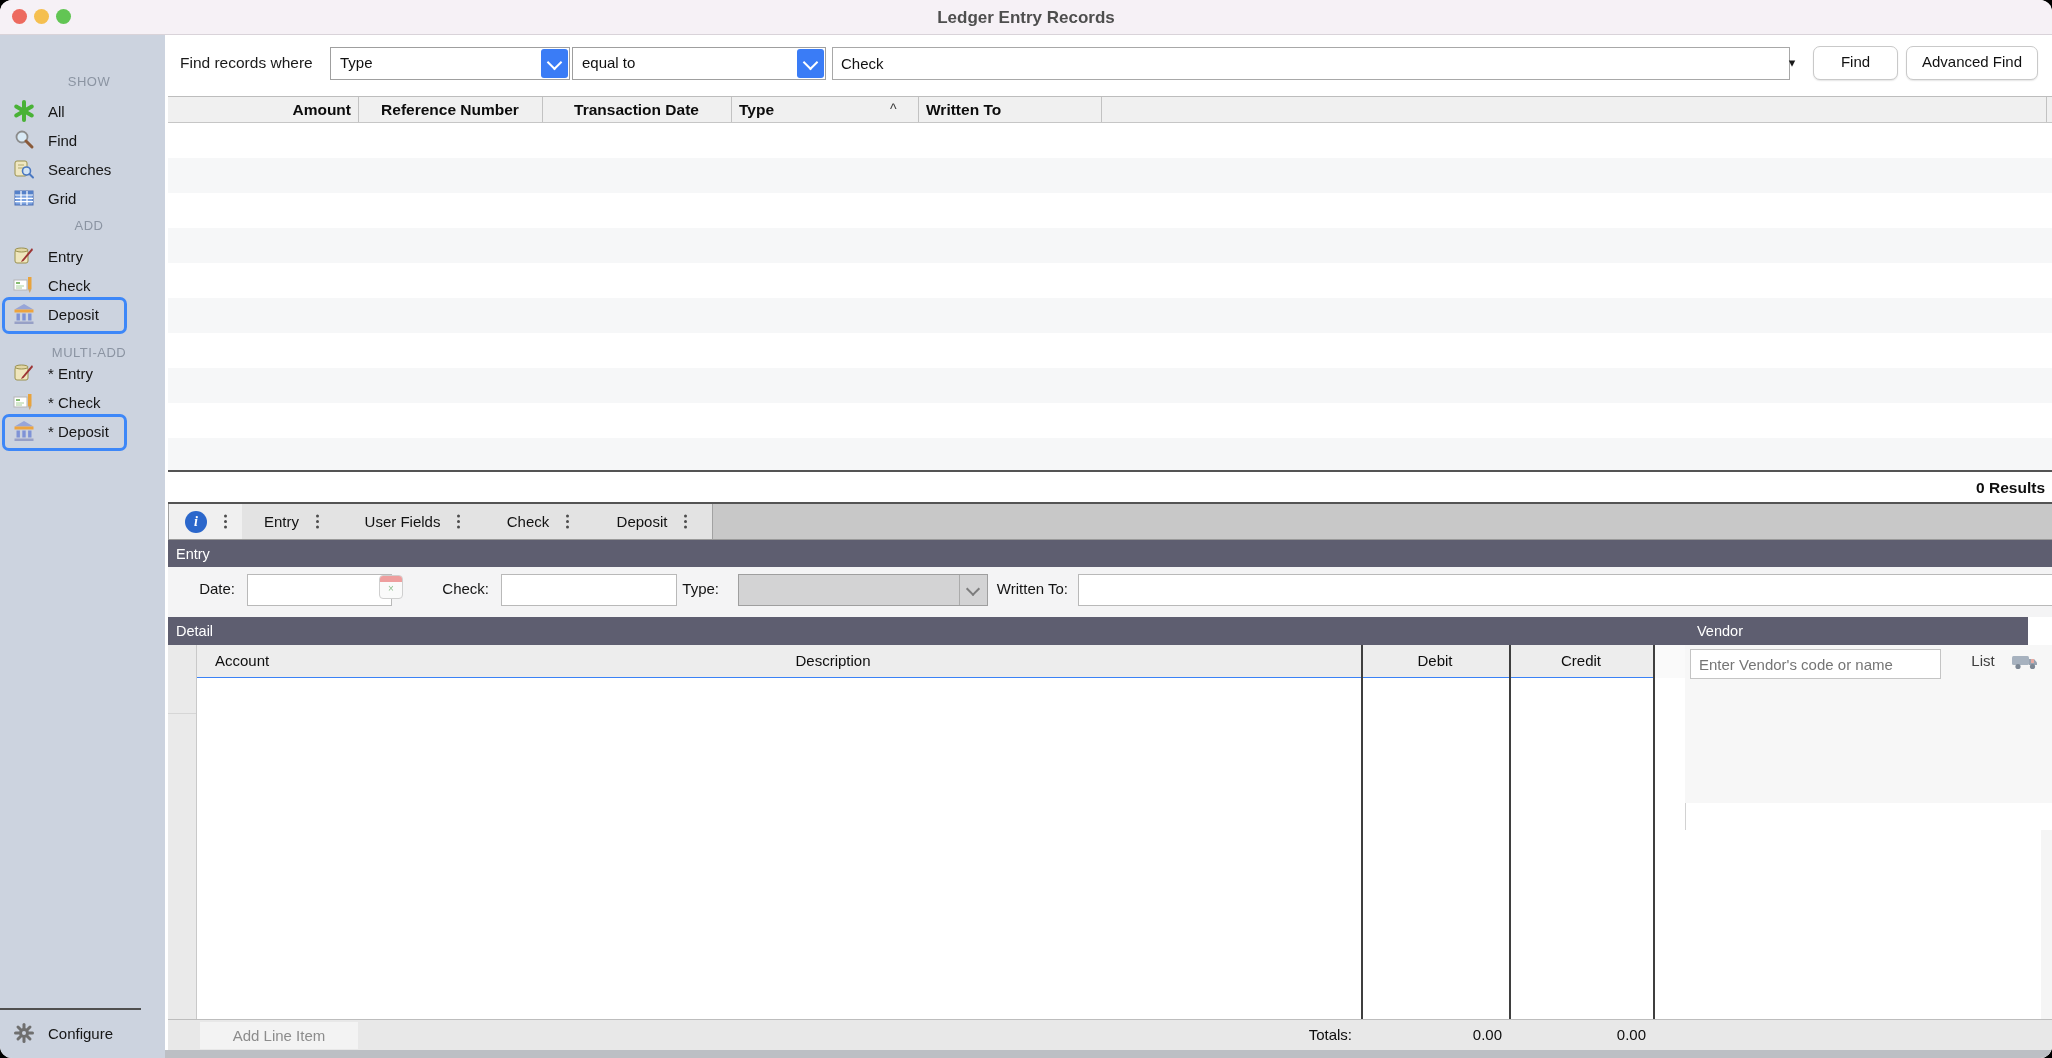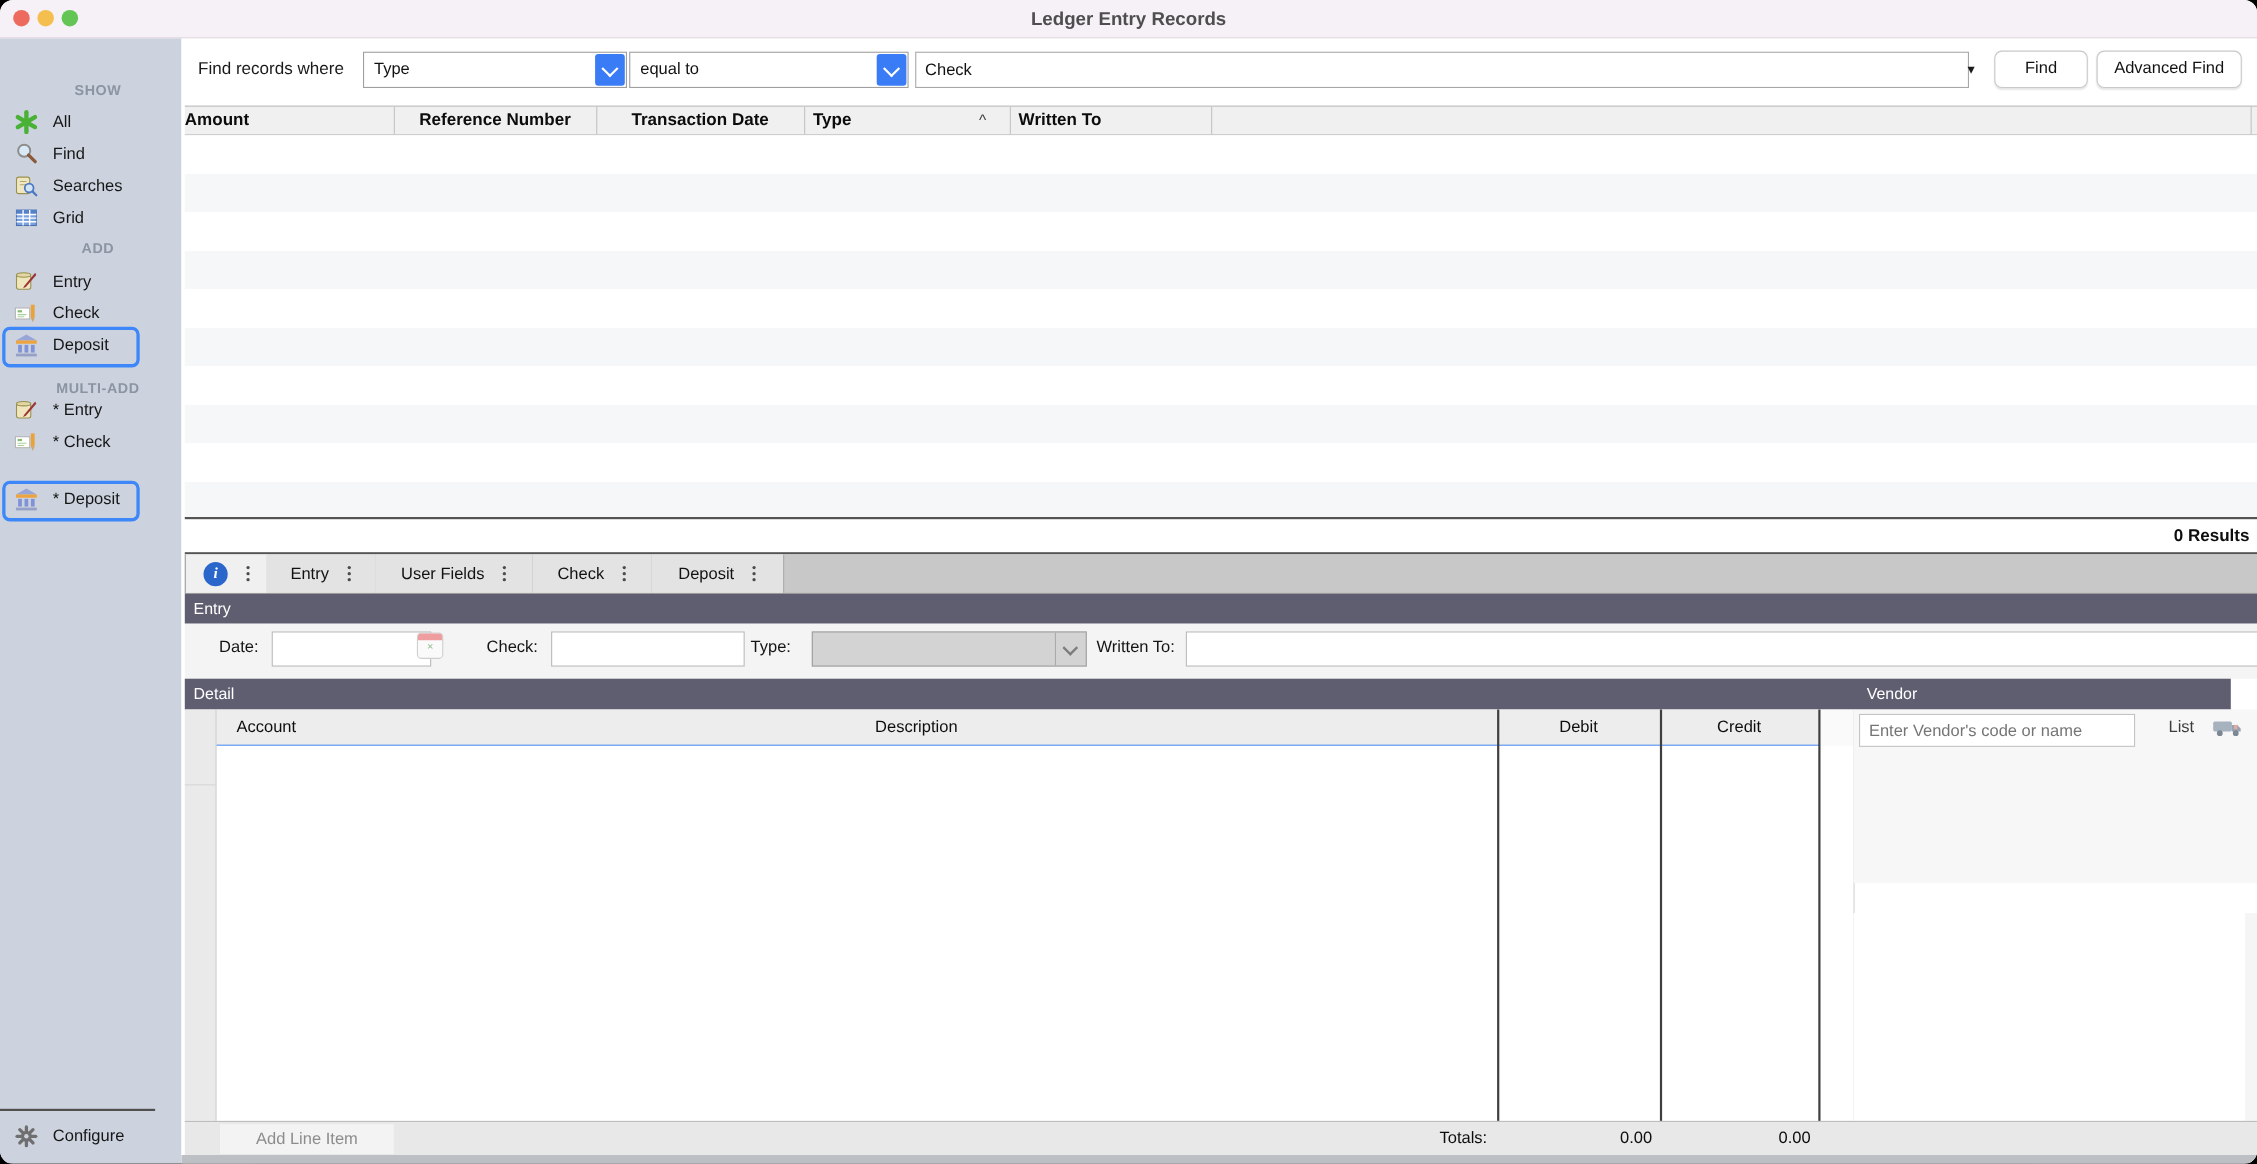--- a/index.html
+++ b/index.html
@@ -11,21 +11,21 @@
   
   .titlebar{left:0;top:0;width:2052px;height:35px;background:#f6f1f6;border-bottom:1px solid #d9d3d9;}
   .tl{position:absolute;top:9px;width:15px;height:15px;border-radius:50%;}
   .tl.red{left:12px;background:#ed6a5f;}
   .tl.yel{left:34px;background:#f5bf50;}
   .tl.grn{left:56px;background:#62c554;}
   .wtitle{position:absolute;left:0;top:0;width:2052px;height:35px;line-height:35px;text-align:center;font-weight:bold;font-size:17px;color:#4e4e4e;}
 
   
   .sidebar{left:0;top:35px;width:165px;height:1023px;background:#ccd3df;}
-  .sb-hd{position:absolute;left:0;width:178px;height:18px;line-height:18px;text-align:center;font-weight:bold;font-size:13px;letter-spacing:.5px;color:#8b94a2;}
+  .sb-hd{position:absolute;left:0;width:178px;height:18px;line-height:18px;text-align:center;font-weight:normal;font-size:13px;letter-spacing:.5px;color:#8b94a2;}
   .sb-row{position:absolute;left:0;width:165px;height:29px;}
   .sb-ic{position:absolute;left:10px;top:50%;transform:translateY(-50%);width:28px;display:flex;justify-content:center;align-items:center;}
   .sb-lb{position:absolute;left:48px;top:50%;transform:translateY(-50%);font-size:15px;color:#161616;white-space:nowrap;}
   .sb-sel{position:absolute;left:2px;top:-2px;width:119px;height:31px;border:3px solid #3d87f8;border-radius:7px;}
   .sb-div{position:absolute;left:0;top:973px;width:141px;height:2px;background:#4f4f4f;}
 
   
   .findbar-lb{position:absolute;left:180px;top:47px;height:31px;line-height:31px;font-size:15.5px;color:#1a1a1a;}
   .fsel{position:absolute;top:47px;height:31px;background:#fff;border:1px solid #9f9f9f;}
   .fsel .val{position:absolute;left:9px;top:0;height:29px;line-height:29px;font-size:15px;color:#111;}
@@ -215,21 +215,21 @@
               <rect x="1" y="6" width="13" height="10" fill="#fff" stroke="#b5b5b5"></rect>
               <rect x="3" y="8" width="4" height="2" fill="#87bd72"></rect>
               <line x1="3" y1="12" x2="11" y2="12" stroke="#a9cf9a"></line>
               <line x1="3" y1="14" x2="9" y2="14" stroke="#a9cf9a"></line>
               <rect x="15" y="3" width="3.5" height="12" fill="#e8a33d"></rect>
               <path d="M15 15 l1.75 4 l1.75 -4 z" fill="#caa671"></path>
             </svg>
           </span>
       <span class="sb-lb">* Check</span>
     </div>
-    <div class="sb-row" style="top:404px">
+    <div class="sb-row" style="top:381px">
       <span class="sb-sel"></span>
       <span class="sb-ic">
             <svg width="22" height="22" viewBox="0 0 22 22">
               <path d="M11 1 L1.5 6.5 H20.5 Z" fill="#97a5d8"></path>
               <rect x="1.5" y="6.5" width="19" height="3" fill="#eda43e"></rect>
               <g fill="#7f93d6">
                 <rect x="3.5" y="10.5" width="3.4" height="7"></rect>
                 <rect x="9.3" y="10.5" width="3.4" height="7"></rect>
                 <rect x="15.1" y="10.5" width="3.4" height="7"></rect>
               </g>
@@ -272,21 +272,21 @@
   <div class="fsel" style="left:572px;width:252px">
     <span class="val">equal to</span>
     <span class="bluechev"></span>
   </div>
   <input class="tin" style="left: 832px; top: 47px; width: 940px; height: 31px;" value="Check">
   <div class="caretbtn">▾</div>
   <div class="btn" style="left:1813px;width:83px">Find</div>
   <div class="btn" style="left:1906px;width:130px">Advanced Find</div>
 
   <div class="abs rt-header">
-    <div class="rt-cell" style="left:0;width:183px;padding-right:7px">Amount</div>
+    <div class="rt-cell" style="left:0;width:183px;text-align:right;padding-right:7px">Amount</div>
     <div class="rt-cell" style="left:190px;width:184px;text-align:center">Reference Number</div>
     <div class="rt-cell" style="left:374px;width:189px;text-align:center">Transaction Date</div>
     <div class="rt-cell" style="left:571px">Type</div>
     <div class="rt-cell" style="left:722px;width:20px;font-weight:normal;color:#3c3c3c;font-size:14px">^</div>
     <div class="rt-cell" style="left:758px">Written To</div>
     <div class="vsep" style="left:190px"></div>
     <div class="vsep" style="left:374px"></div>
     <div class="vsep" style="left:563px"></div>
     <div class="vsep" style="left:750px"></div>
     <div class="vsep" style="left:933px"></div>

